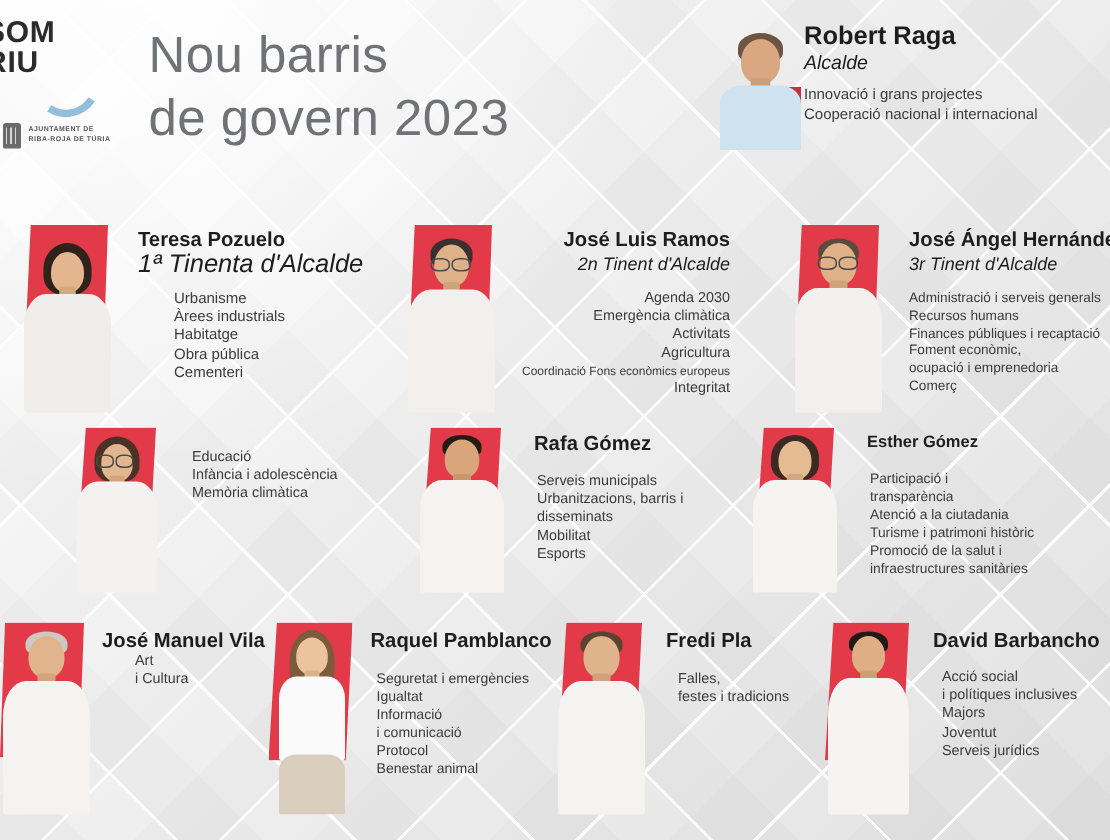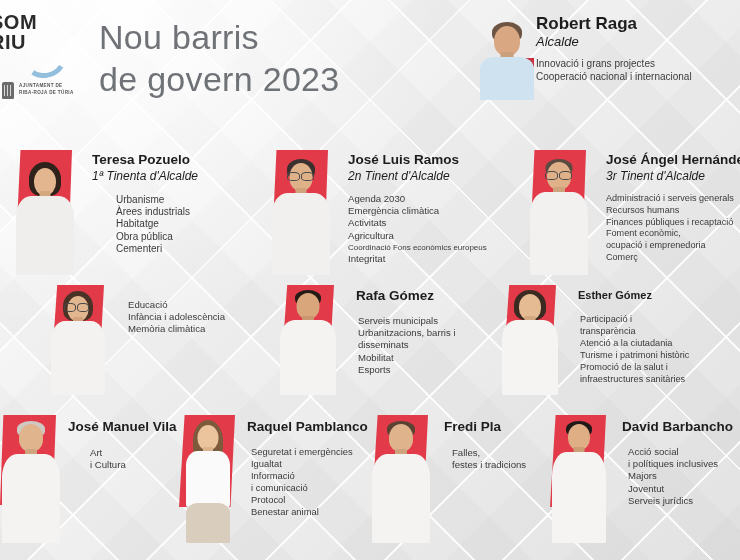--- a/index.html
+++ b/index.html
@@ -115,32 +115,32 @@
       <div class="red" style="left:2px;top:0;width:56px;height:96px;clip-path:polygon(8% 0,100% 0,94% 100%,0 100%);"></div>
       <div class="fig">
         <div class="hair" style="top:12px;width:32px;height:34px;background:#2e221b;"></div>
         <div class="head" style="top:18px;width:22px;height:27px;background:#e3b690;"></div>
         <div class="neck" style="top:41px;width:11px;height:8px;background:#d4a87f;"></div>
         <div class="body" style="top:46px;width:58px;height:80px;background:#efeeec;"></div>
       </div>
     </div>
     <div class="info" style="left:78px;top:1px;">
       <div class="pname" style="font-size:13.5px;line-height:17px;">Teresa Pozuelo</div>
-      <div class="prole" style="font-size:12px;line-height:16px;">1ª Tinenta d'Alcalde</div>
+      <div class="prole" style="font-size:17px;line-height:16px;">1ª Tinenta d'Alcalde</div>
       <div class="plist" style="margin-top:10px;margin-left:24px;font-size:10px;line-height:12.2px;">
         <div>Urbanisme</div>
         <div>Àrees industrials</div>
         <div>Habitatge</div>
         <div>Obra pública</div>
         <div>Cementeri</div>
       </div>
     </div>
   </div>
 
-  <div class="person" style="left:270px;top:150px;width:240px;height:128px;">
+  <div class="person" style="left:270px;top:150px;width:240px;height:128px;text-align:right;">
     <div class="photo" style="left:0;top:0;width:62px;height:125px;">
       <div class="red" style="left:2px;top:0;width:56px;height:96px;clip-path:polygon(8% 0,100% 0,94% 100%,0 100%);"></div>
       <div class="fig">
         <div class="hair" style="top:9px;width:28px;height:20px;background:#3a3030;"></div>
         <div class="head" style="top:13px;width:23px;height:28px;background:#dfb189;"></div>
         <div class="glass" style="left:17px;top:22px;width:11px;height:7px;"></div>
         <div class="glass" style="left:31px;top:22px;width:11px;height:7px;"></div>
         <div class="neck" style="top:38px;width:11px;height:8px;background:#cfa37c;"></div>
         <div class="body" style="top:43px;width:58px;height:83px;background:#f1f0ee;"></div>
       </div>
@@ -256,21 +256,21 @@
       <div class="red" style="left:0px;top:0;width:56px;height:90px;clip-path:polygon(6% 0,100% 0,94% 100%,0 100%);"></div>
       <div class="fig">
         <div class="hair" style="top:6px;width:28px;height:16px;background:#cfc9c4;"></div>
         <div class="head" style="top:9px;width:24px;height:28px;background:#e0b58e;"></div>
         <div class="neck" style="top:34px;width:12px;height:8px;background:#cfa47e;"></div>
         <div class="body" style="top:39px;width:58px;height:90px;background:#f4f3f1;"></div>
       </div>
     </div>
     <div class="info" style="left:68px;top:3px;">
       <div class="pname" style="font-size:13.5px;line-height:17px;">José Manuel Vila</div>
-      <div class="plist" style="margin-top:12px;margin-left:22px;font-size:9.6px;line-height:12.2px;">
+      <div class="plist" style="margin-left:22px;font-size:9.6px;line-height:12.2px;">
         <div>Art</div>
         <div>i Cultura</div>
       </div>
     </div>
   </div>
 
   <div class="person" style="left:177px;top:415px;width:240px;height:130px;">
     <div class="photo" style="left:0;top:0;width:62px;height:128px;">
       <div class="red" style="left:2px;top:0;width:56px;height:92px;clip-path:polygon(10% 0,100% 0,92% 100%,0 100%);"></div>
       <div class="fig">

